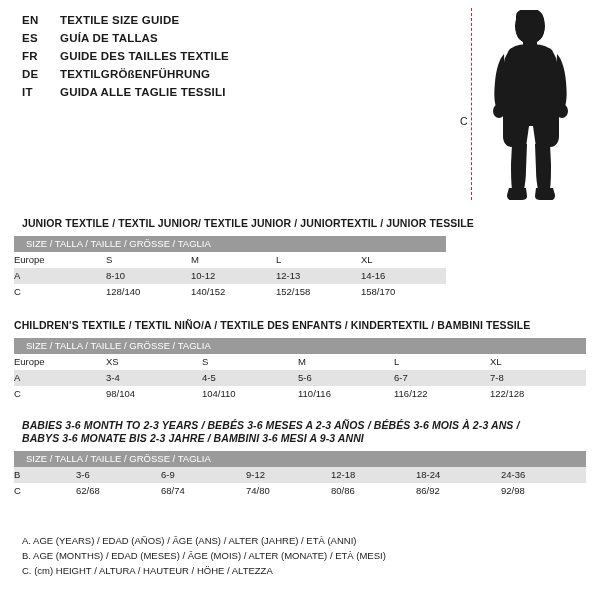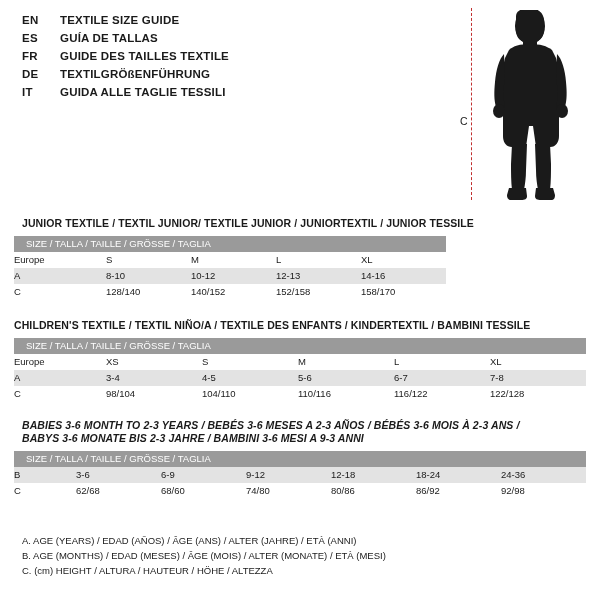--- a/index.html
+++ b/index.html
@@ -307,21 +307,21 @@
         <td class="cell">3-6</td>
         <td class="cell">6-9</td>
         <td class="cell">9-12</td>
         <td class="cell">12-18</td>
         <td class="cell">18-24</td>
         <td class="cell">24-36</td>
       </tr>
       <tr class="plain">
         <td class="rowhead">C</td>
         <td class="cell">62/68</td>
-        <td class="cell">68/60</td>
+        <td class="cell">68/74</td>
         <td class="cell">74/80</td>
         <td class="cell">80/86</td>
         <td class="cell">86/92</td>
         <td class="cell">92/98</td>
       </tr>
     </tbody>
   </table>
 
   <div class="footnotes">
     <div class="footnote">A. AGE (YEARS) / EDAD (AÑOS) / ÂGE (ANS) / ALTER (JAHRE) / ETÀ (ANNI)</div>

